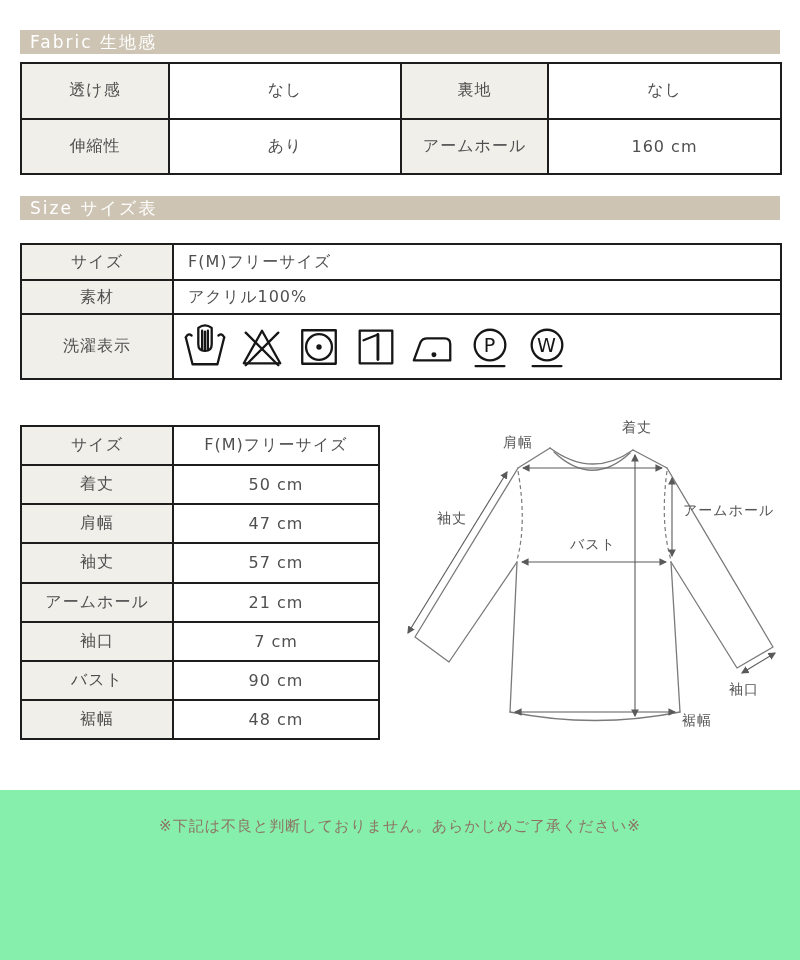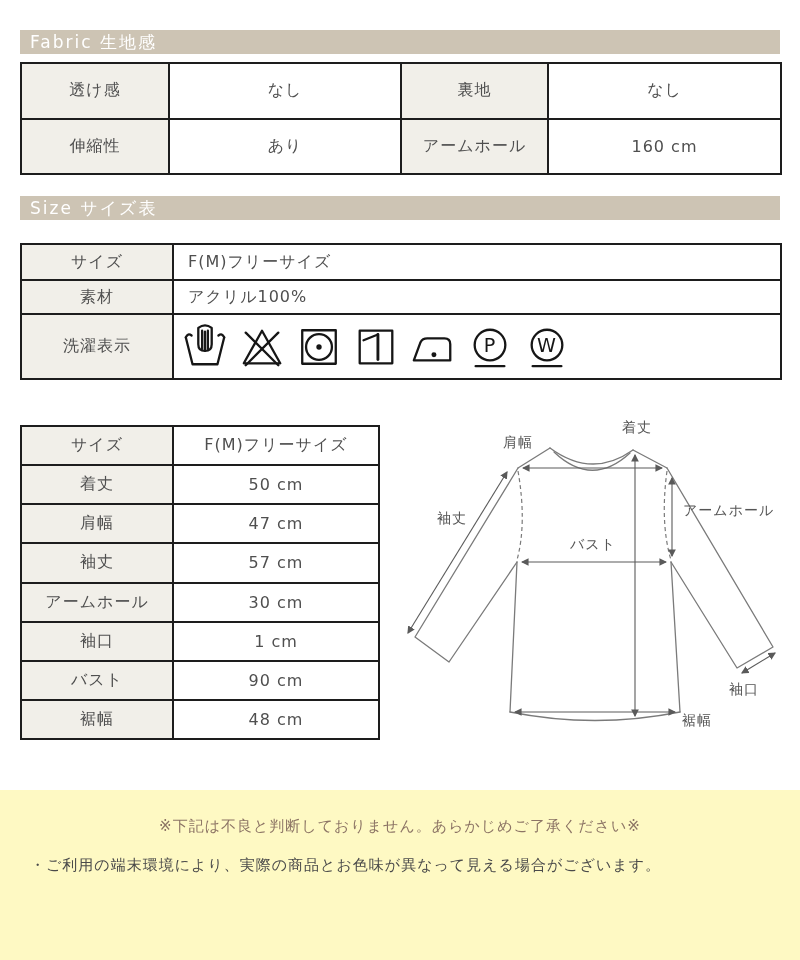--- a/index.html
+++ b/index.html
@@ -23,21 +23,21 @@
   .care-icons{display:flex;gap:11px;align-items:center;}
   .care-icons svg{display:block;}
   .icon-stroke{fill:none;stroke:#161616;stroke-width:2.4;stroke-linecap:round;stroke-linejoin:round;}
   .icon-fill{fill:#161616;stroke:none;}
   .icon-letter{font-family:"DejaVu Sans",sans-serif;font-size:20px;fill:#161616;}
   #diagram{position:absolute;left:395px;top:415px;}
   .garment{fill:none;stroke:#7a7a7a;stroke-width:1.3;stroke-linecap:round;stroke-linejoin:round;}
   .garment-dash{fill:none;stroke:#7a7a7a;stroke-width:1.2;stroke-dasharray:4 3;}
   .meas{fill:none;stroke:#5a5a5a;stroke-width:1.1;}
   .dlabel{font-family:"DejaVu Sans","Liberation Sans",sans-serif;font-size:14px;fill:#555555;letter-spacing:1px;}
-  .notice{position:absolute;top:790px;left:0;width:800px;height:170px;background:#fef9c3;box-sizing:border-box;padding-top:27px;}
+  .notice{position:absolute;top:790px;left:0;width:800px;height:170px;background:#86efac;box-sizing:border-box;padding-top:27px;}
   .notice-title{text-align:center;color:#8c7465;font-size:15px;letter-spacing:1px;}
   .notice-items{margin-top:15px;padding-left:30px;font-size:15px;color:#4a4a4a;letter-spacing:1px;}
   .notice-items div{line-height:29px;}
 </style>
 </head>
 <body>
 
 <div class="page">
 
   <div class="hdr" id="fabric-hdr">
@@ -147,25 +147,25 @@
     <tr>
       <td class="lab">肩幅</td>
       <td class="val">47 cm</td>
     </tr>
     <tr>
       <td class="lab">袖丈</td>
       <td class="val">57 cm</td>
     </tr>
     <tr>
       <td class="lab">アームホール</td>
-      <td class="val">30 cm</td>
+      <td class="val">21 cm</td>
     </tr>
     <tr>
       <td class="lab">袖口</td>
-      <td class="val">1 cm</td>
+      <td class="val">7 cm</td>
     </tr>
     <tr>
       <td class="lab">バスト</td>
       <td class="val">90 cm</td>
     </tr>
     <tr>
       <td class="lab">裾幅</td>
       <td class="val">48 cm</td>
     </tr>
   </tbody>
@@ -207,17 +207,16 @@
     <text class="dlabel" x="42" y="108">袖丈</text>
     <text class="dlabel" x="288" y="100">アームホール</text>
     <text class="dlabel" x="175" y="134">バスト</text>
     <text class="dlabel" x="334" y="279">袖口</text>
     <text class="dlabel" x="287" y="310">裾幅</text>
   </svg>
 
   <div class="notice">
     <div class="notice-title">※下記は不良と判断しておりません。あらかじめご了承ください※</div>
     <div class="notice-items">
-      <div>・ご利用の端末環境により、実際の商品とお色味が異なって見える場合がございます。</div>
     </div>
   </div>
 
 </div>
 
 </body></html>

